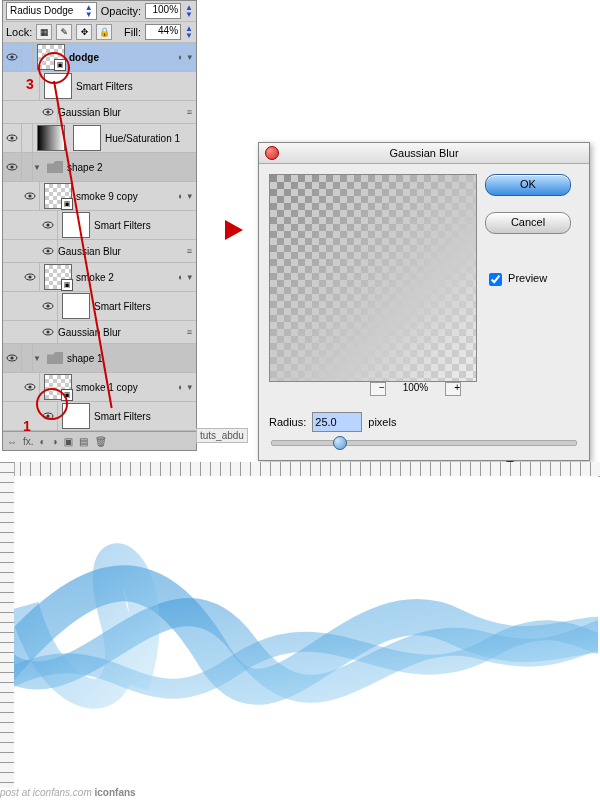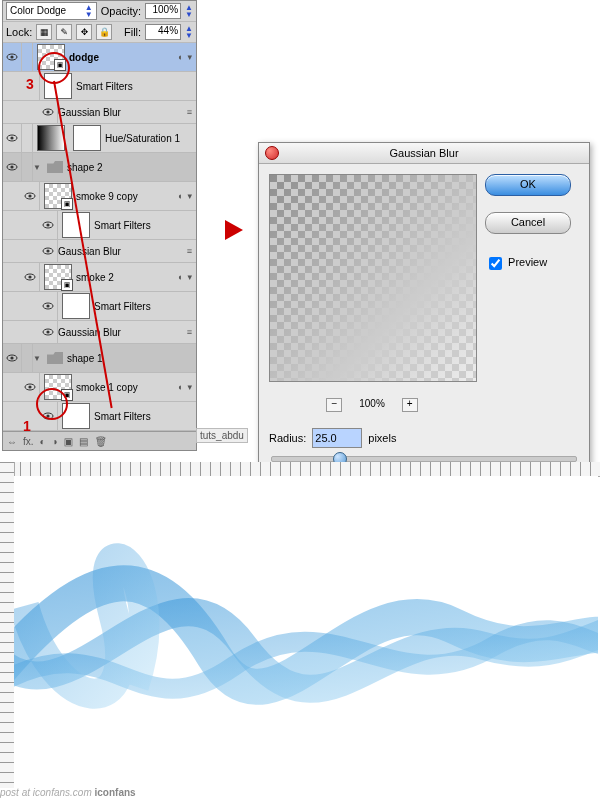--- a/index.html
+++ b/index.html
@@ -34,47 +34,47 @@
 .rline{position:absolute;background:#c00;height:2px;transform-origin:left center}
 .arrow{position:absolute;width:0;height:0}
 .ar{border-top:10px solid transparent;border-bottom:10px solid transparent;border-left:18px solid #c00}
 .ad{border-left:10px solid transparent;border-right:10px solid transparent;border-top:18px solid #c00}
 .dialog{position:absolute;left:258px;top:142px;width:330px;background:#ededed;border:1px solid #888;box-shadow:2px 2px 6px rgba(0,0,0,.3)}
 .dtitle{height:20px;background:linear-gradient(#f7f7f7,#ddd);text-align:center;line-height:20px;font-size:11px;border-bottom:1px solid #aaa;position:relative}
 .dclose{position:absolute;left:6px;top:3px;width:12px;height:12px;border-radius:50%;background:radial-gradient(circle at 30% 30%,#ff8a80,#d32f2f);border:1px solid #960000}
 .dbody{display:flex;padding:10px;gap:10px}
 .preview{width:206px}
 .pimg{width:206px;height:206px;border:1px solid #888;background-image:linear-gradient(45deg,#ccc 25%,transparent 25%,transparent 75%,#ccc 75%),linear-gradient(45deg,#ccc 25%,transparent 25%,transparent 75%,#ccc 75%),linear-gradient(135deg,rgba(120,120,120,.8),rgba(255,255,255,0));background-size:14px 14px,14px 14px,100% 100%;background-position:0 0,7px 7px,0 0}
-.pzoom{text-align:center;margin-top:16px;font-size:10px}
+.pzoom{text-align:right;margin-top:0;font-size:10px}
 .pzoom .zb{display:inline-block;border:1px solid #999;width:14px;height:12px;line-height:10px;margin:0 14px;background:#f5f5f5}
 .radius{padding:6px 10px 0;display:flex;align-items:center;gap:6px}
 .rin{width:44px;border:1px solid #888;background:#b9d4ff;text-align:left;font-size:11px;height:16px}
 .slider{margin:8px 12px 14px;height:4px;background:#ccc;border:1px solid #aaa;border-radius:2px;position:relative}
 .knob{position:absolute;top:-5px;left:20%;width:12px;height:12px;background:radial-gradient(circle at 30% 30%,#cde5ff,#5a9bd5);border:1px solid #36648b;border-radius:50%}
 .dbtns{display:flex;flex-direction:column;gap:16px}
 .aqua{width:84px;height:20px;border-radius:10px;border:1px solid #2b5fa4;background:linear-gradient(#bfe0ff,#3a8de0);color:#000;font-size:11px;text-align:center;line-height:18px;box-shadow:inset 0 1px 0 rgba(255,255,255,.8)}
 .aqua.gray{border-color:#888;background:linear-gradient(#fefefe,#ccc)}
-.chk{margin-top:4px;font-size:11px}
+.chk{margin-top:20px;font-size:11px}
 .chk input{vertical-align:middle}
 .tabstub{position:absolute;left:196px;top:428px;font-size:10px;color:#555;border:1px solid #bbb;background:#eee;padding:1px 3px}
 .ruler-v{position:absolute;left:0;top:462px;width:14px;height:326px;background:#f5f5f5;border-right:1px solid #aaa;background-image:repeating-linear-gradient(to bottom,#999 0,#999 1px,transparent 1px,transparent 10px)}
 .ruler-h{position:absolute;left:0;top:462px;height:14px;width:600px;background:#f5f5f5;border-bottom:1px solid #aaa;background-image:repeating-linear-gradient(to right,#999 0,#999 1px,transparent 1px,transparent 10px)}
 .canvas{position:absolute;left:14px;top:476px;width:584px;height:312px;background:#fff}
 .credit{position:absolute;left:0;bottom:2px;width:600px;text-align:left;font-size:10px;color:#aaa;font-style:italic}
 .credit b{color:#888;font-style:normal}
 </style>
 </head>
 <body>
 
 <div class="stage">
 
   <div class="panel">
     <div class="prow">
       <div class="select">
-        <span>Color Dodge</span>
+        <span>Radius Dodge</span>
         <span class="arrows">▲<br>▼</span>
       </div>
       <span>Opacity:</span>
       <div class="pct">100%</div>
       <span class="arrows">▲<br>▼</span>
     </div>
     <div class="prow">
       <span>Lock:</span>
       <span class="lock-icons">
         <span>▦</span>

